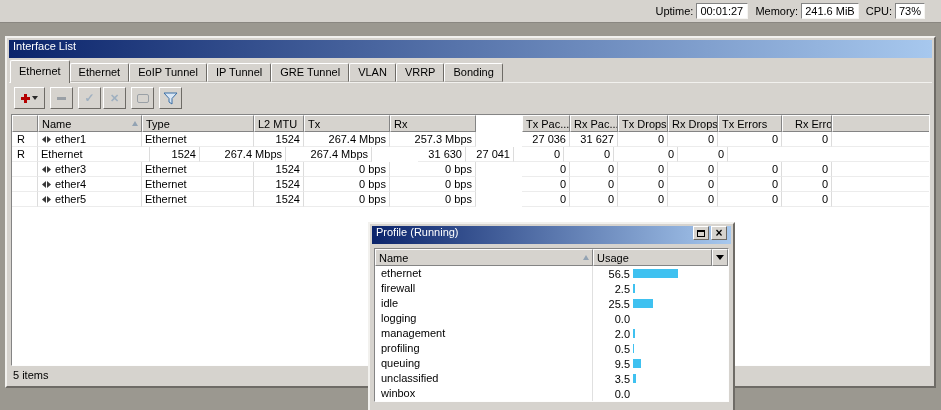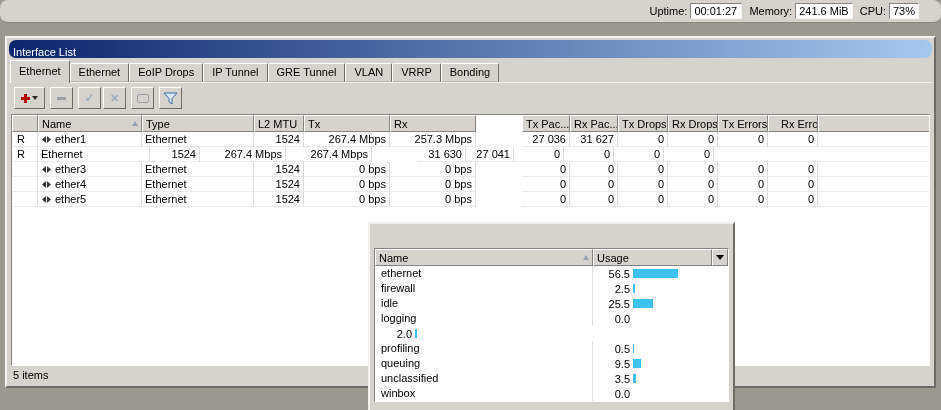--- a/index.html
+++ b/index.html
@@ -10,41 +10,40 @@
     font-family:"Liberation Sans", sans-serif;
     font-size:11px; color:#000;
   }
   .screen { position:absolute; inset:0; }
 
   
   .topbar {
     position:absolute; top:0; left:0; width:941px; height:23px;
     background:#d6d3ce; border-bottom:1px solid #8a8781;
     display:flex; align-items:center; justify-content:flex-end;
-    padding-right:22px;
-    border-radius:8px;
+    padding-right:16px;
   }
   .tb-label { margin-left:7px; margin-right:3px; }
   .sunken {
     background:#fff; border:1px solid; border-color:#848484 #f6f5f2 #f6f5f2 #848484;
     height:16px; line-height:14px; padding:0 3px; white-space:nowrap;
   }
   .sunken.uptime { min-width:52px; }
   .sunken.memory { min-width:56px; }
   .sunken.cpu    { min-width:28px; }
 
   
   .window {
     position:absolute; background:#d6d3ce;
     border:2px solid; border-color:#f2f1ee #6e6b66 #6e6b66 #f2f1ee;
   }
   .titlebar {
     position:absolute; top:2px; left:2px; right:2px; height:18px;
     background:linear-gradient(to right, var(--titlebar-start,#0b246b), var(--titlebar-end,#a7c8ee));
-    color:#fff; display:flex; align-items:flex-end; padding:0 4px;border-radius:7px;
+    color:#fff; display:flex; align-items:flex-start; padding:0 4px;
   }
   .titlebar-text { flex:1; white-space:nowrap; overflow:hidden; }
   .win-buttons { display:flex; }
   .win-btn {
     width:16px; height:14px; background:#d6d3ce; color:#000;
     border:1px solid; border-color:#fff #6e6b66 #6e6b66 #fff;
     display:flex; align-items:center; justify-content:center; margin-left:2px;
   }
   .max-ic { width:8px; height:7px; border:1px solid #000; border-top-width:2px; }
   .close-ic { font-size:12px; line-height:1; font-weight:bold; margin-top:-1px; }
@@ -97,21 +96,21 @@
   .td {
     border-right:1px solid #dcdcdc; border-bottom:1px solid #ececec;
     padding:0 3px; line-height:14px; white-space:nowrap; overflow:hidden;
   }
   .num { text-align:right; }
   .c-flag{width:26px; flex:none;} .c-name{width:104px; flex:none;}
   .c-type{width:112px; flex:none;} .c-mtu{width:50px; flex:none;}
   .c-tx{width:86px; flex:none;} .c-rx{width:86px; flex:none;}
   .c-txp{width:48px; flex:none;margin-left:46px;} .c-rxp{width:48px; flex:none;}
   .c-txd{width:50px; flex:none;} .c-rxd{width:50px; flex:none;}
-  .c-txe{width:50px; flex:none;} .c-rxe{width:50px; flex:none;padding-left:12px;}
+  .c-txe{width:64px; flex:none;} .c-rxe{width:50px; flex:none;padding-left:12px;}
   .c-fill{flex:1; border-right:none;}
   .td.c-name { display:flex; align-items:center; gap:3px; }
   .td.c-flag { padding-left:5px; }
   .if-ic { flex:none; }
 
   .statusbar { position:absolute; left:6px; bottom:3px; height:15px; line-height:15px; }
 
   
   .profile-window { left:368px; top:222px; width:367px; height:192px; z-index:10; }
   .ptable {
@@ -150,21 +149,21 @@
   </div>
 
   <div class="window main-window">
     <div class="titlebar">
       <span class="titlebar-text">Interface List</span>
     </div>
 
     <div class="tabs">
       <div class="tab active">Ethernet</div>
       <div class="tab">Ethernet</div>
-      <div class="tab">EoIP Drops</div>
+      <div class="tab">EoIP Tunnel</div>
       <div class="tab">IP Tunnel</div>
       <div class="tab">GRE Tunnel</div>
       <div class="tab">VLAN</div>
       <div class="tab">VRRP</div>
       <div class="tab">Bonding</div>
     </div>
     <div class="tabline"></div>
 
     <div class="toolbar">
       <div class="tb-btn add">
@@ -338,20 +337,31 @@
 
       </div>
     </div>
 
     <div class="statusbar">
       <span>5 items</span>
     </div>
   </div>
 
   <div class="window profile-window">
+    <div class="titlebar">
+      <span class="titlebar-text">Profile (Running)</span>
+      <span class="win-buttons">
+        <span class="win-btn">
+            <span class="max-ic"></span>
+          </span>
+        <span class="win-btn">
+            <span class="close-ic">×</span>
+          </span>
+      </span>
+    </div>
 
     <div class="ptable">
       <div class="pthead">
         <div class="th p-name">
           <span>Name</span>
           <span class="sort-ic"></span>
         </div>
         <div class="th p-usage">
           <span>Usage</span>
         </div>
@@ -383,20 +393,21 @@
           </div>
         </div>
         <div class="prow">
           <div class="td p-name">logging</div>
           <div class="td p-usage">
             <span class="uval">0.0</span>
 
           </div>
         </div>
         <div class="prow">
+          <div class="td p-name">management</div>
           <div class="td p-usage">
             <span class="uval">2.0</span>
             <span class="ubar" style="width: 2px;"></span>
           </div>
         </div>
         <div class="prow">
           <div class="td p-name">profiling</div>
           <div class="td p-usage">
             <span class="uval">0.5</span>
             <span class="ubar" style="width: 1px;"></span>

